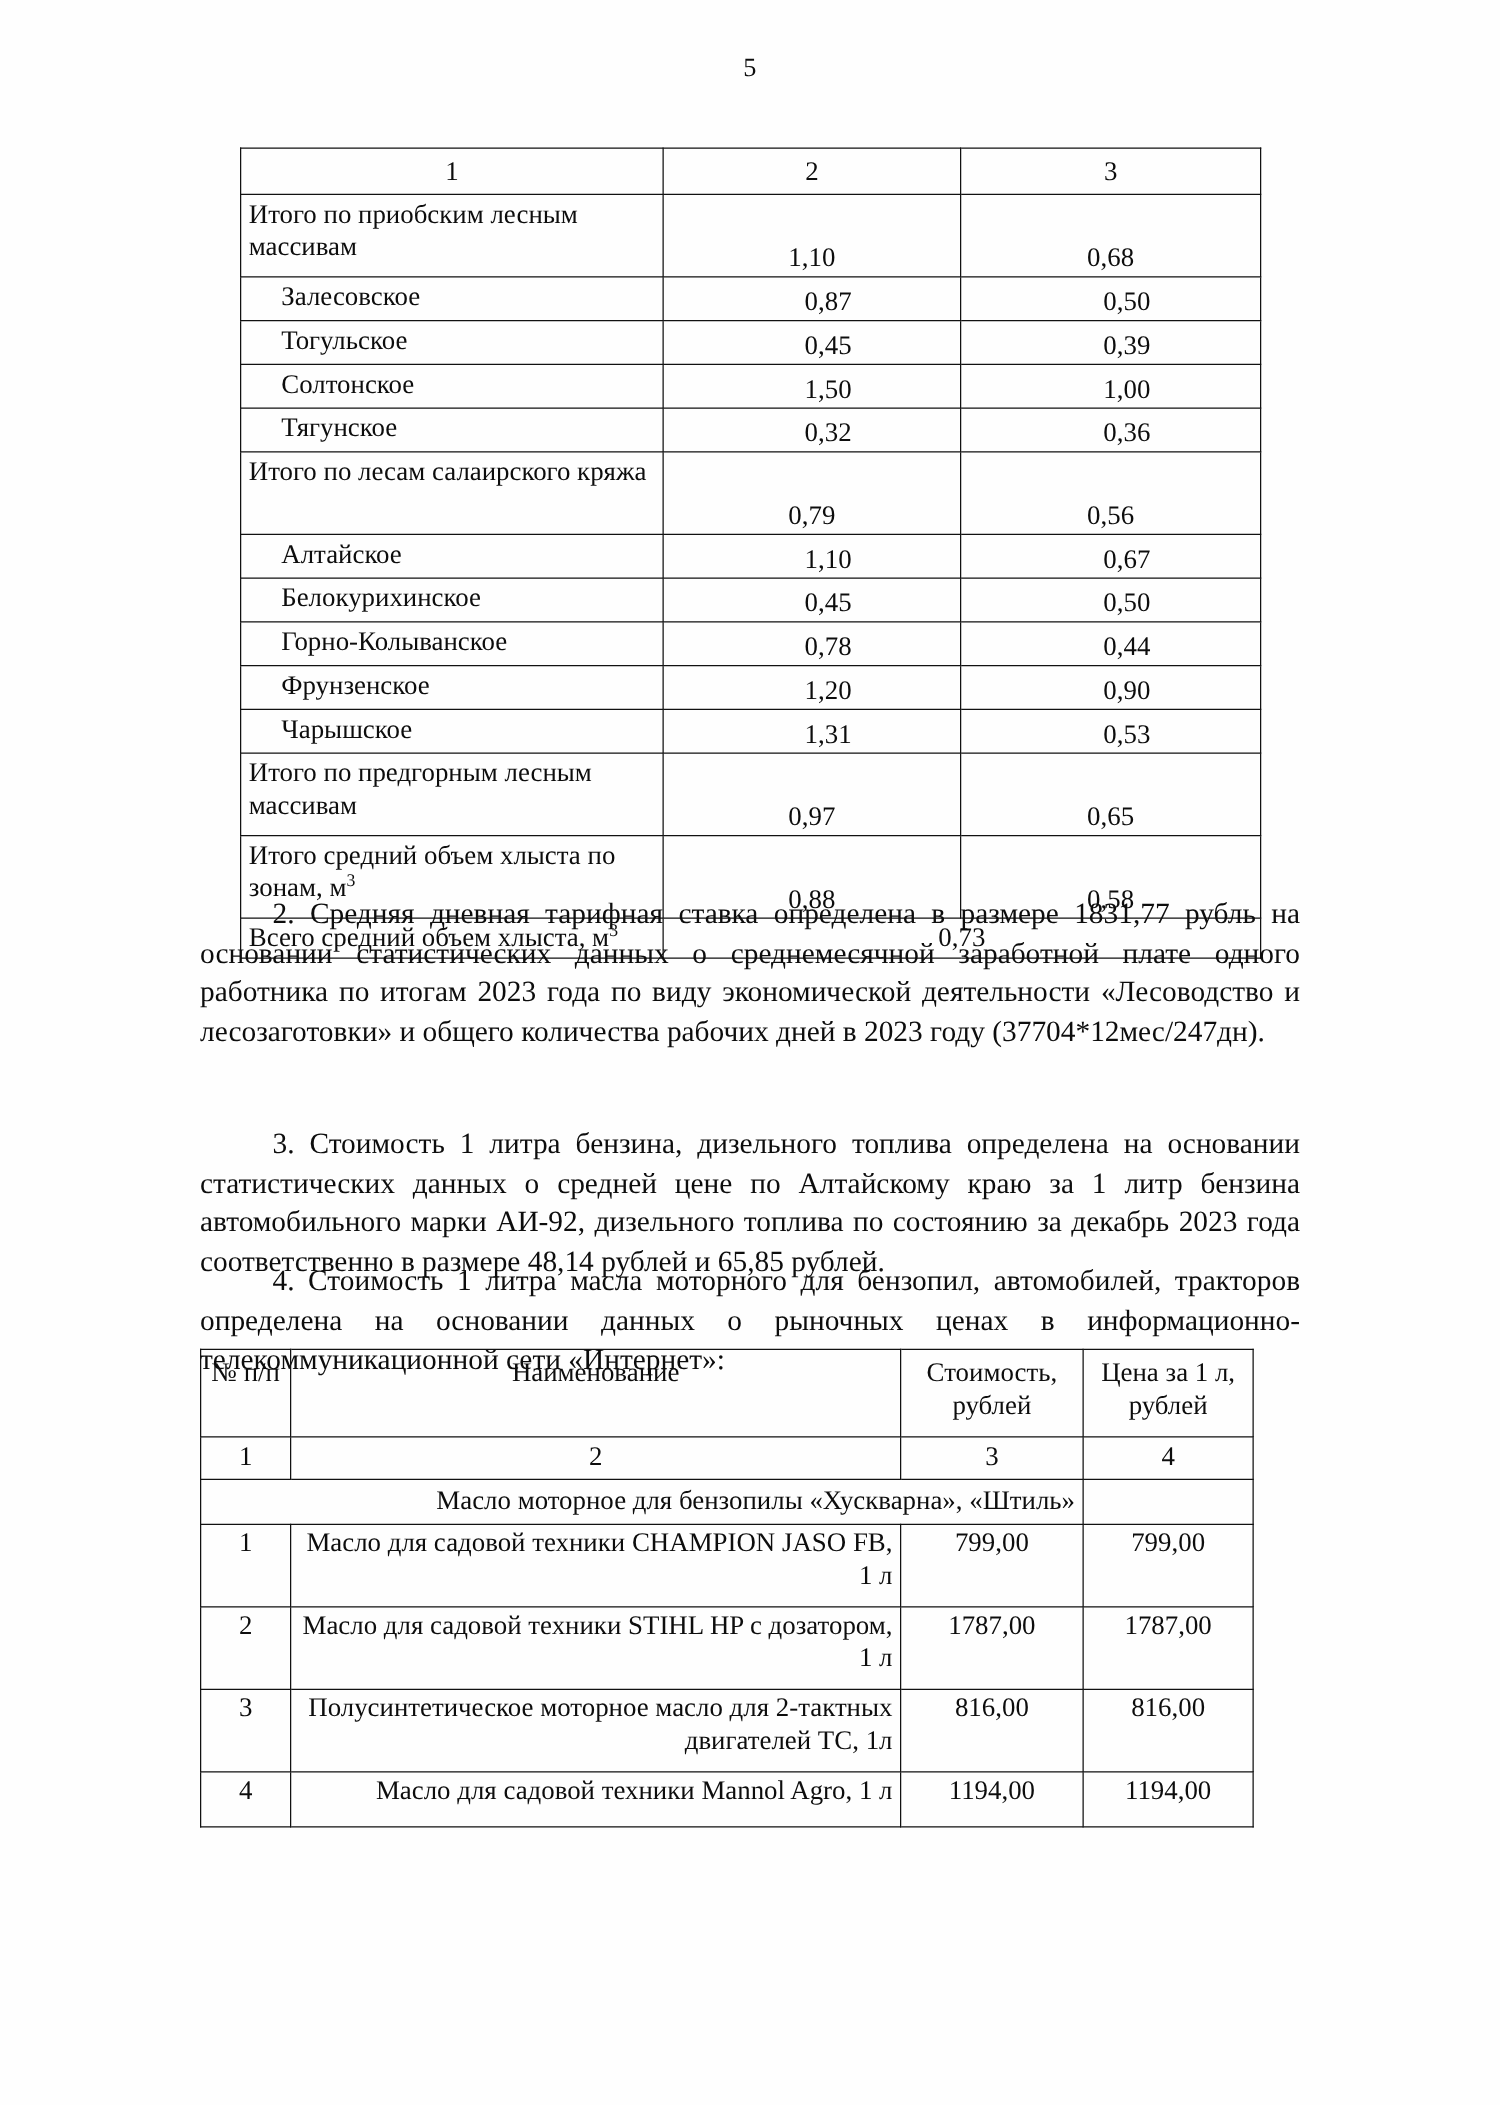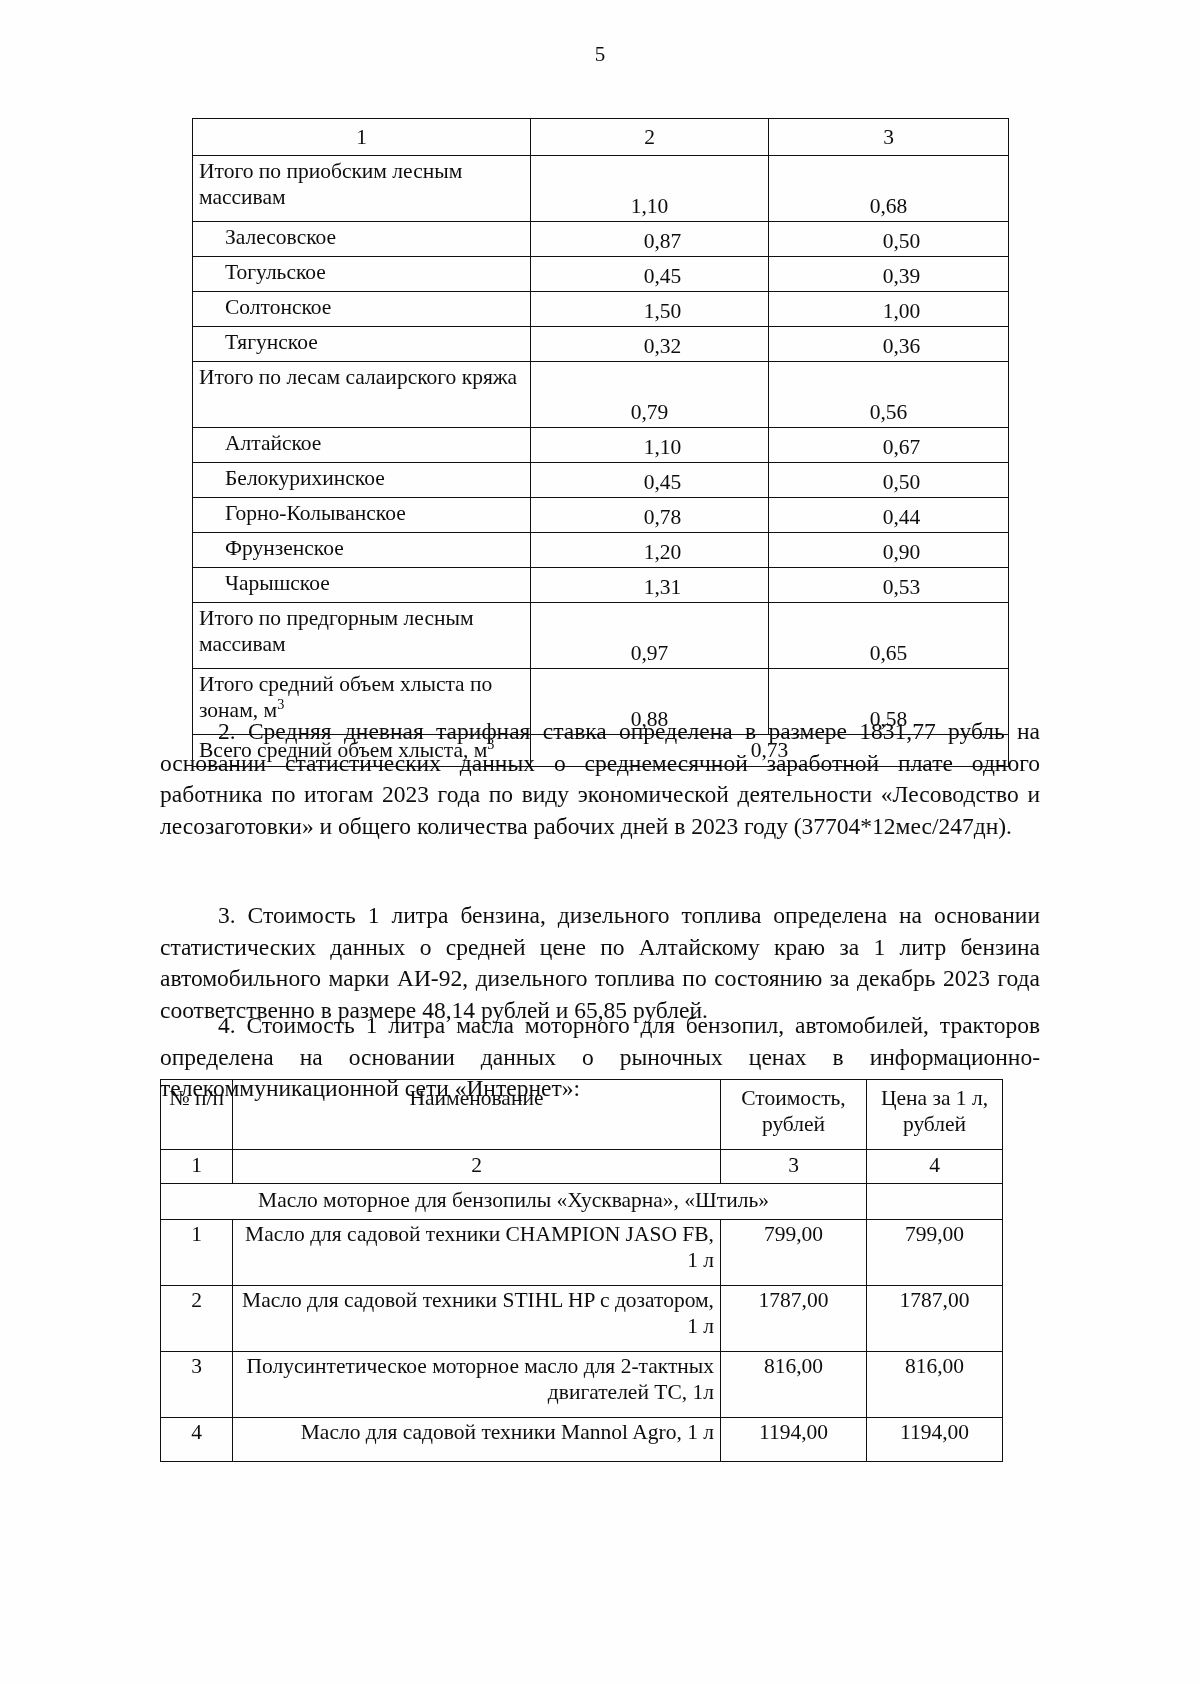--- a/index.html
+++ b/index.html
@@ -116,21 +116,21 @@
     text-align: center;
     vertical-align: top;
     padding-top: 6px;
     height: 60px;
   }
   #table-oil td.idx { text-align: center; vertical-align: top; }
   #table-oil td.name { text-align: right; vertical-align: top; }
   #table-oil td.val { text-align: center; vertical-align: top; margin-left: 36px; }
   #table-oil tr.numrow td { text-align: center; height: 28px; vertical-align: middle;}
   #table-oil tr.group td.grp {
-    text-align: center;
+    text-align: right;
     vertical-align: middle;
     height: 30px;
   }
   #table-oil tr.r-tall td { height: 60px; }
   #table-oil tr.r-short td { height: 38px; }
 </style>
 </head>
 <body>
 
 <div class="page">

